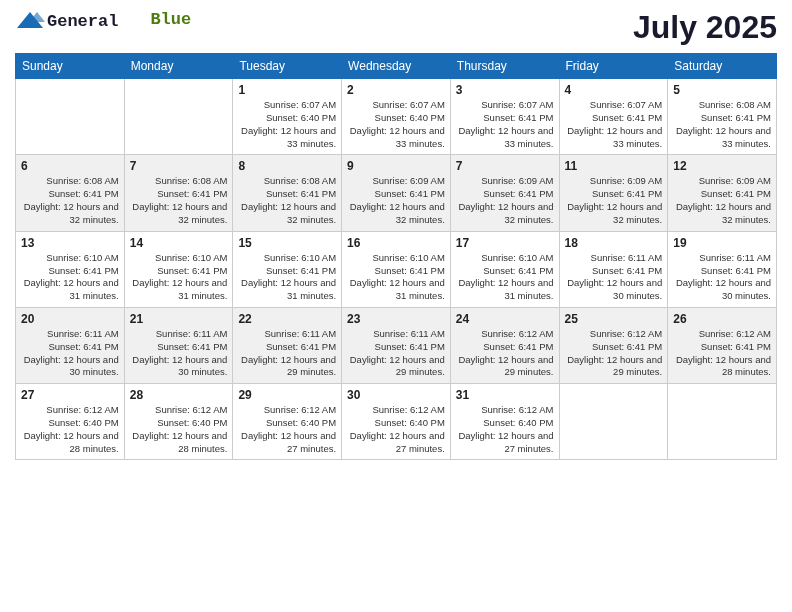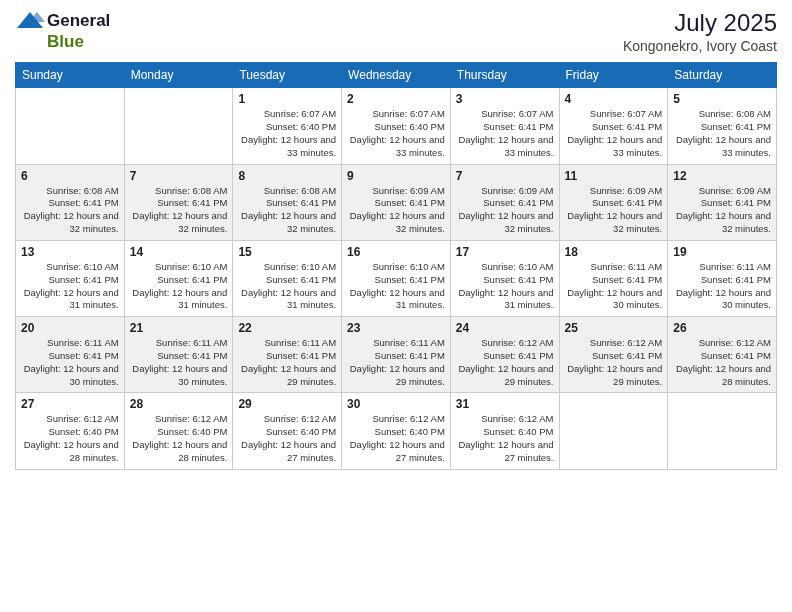--- a/index.html
+++ b/index.html
@@ -16,34 +16,34 @@
       padding: 10px 15px 10px 15px;
     }
     .header {
       display: flex;
       justify-content: space-between;
       align-items: flex-start;
       margin-bottom: 8px;
     }
     .logo {
       display: flex;
-      flex-direction: column;
       align-items: flex-start;
+      font-family: Liberation Mono, monospace;
     }
     .logo-row {
       display: flex;
       align-items: center;
       gap: 2px;
     }
     .title-block {
       text-align: right;
     }
     .title-month {
-      font-size: 24px;
-      font-weight: normal;
+      font-size: 32px;
+      font-weight: bold;
       color: #1a1a2e;
       line-height: 1.1;
     }
     .title-location {
       font-size: 14px;
       color: #444;
       margin-top: 2px;
     }
     .calendar {
       width: 100%;
@@ -100,21 +100,20 @@
         <svg width="30" height="22" viewBox="0 0 30 22">
           <polygon points="15,2 28,18 2,18" fill="#1a6bb5"></polygon>
           <polygon points="22,2 30,12 14,12" fill="#1a6bb5" opacity="0.6"></polygon>
         </svg>
         <span style="font-size:17px;font-weight:bold;color:#1a1a2e;">General</span>
       </div>
       <span style="font-size:17px;font-weight:bold;color:#4d7c0f;margin-left:32px;">Blue</span>
     </div>
     <div class="title-block">
       <div class="title-month">July 2025</div>
-      <div class="title-location">Kongonekro, Ivory Coast</div>
     </div>
   </div>
 
   <table class="calendar">
     <thead>
       <tr>
         <th>Sunday</th>
         <th>Monday</th>
         <th>Tuesday</th>
         <th>Wednesday</th>

